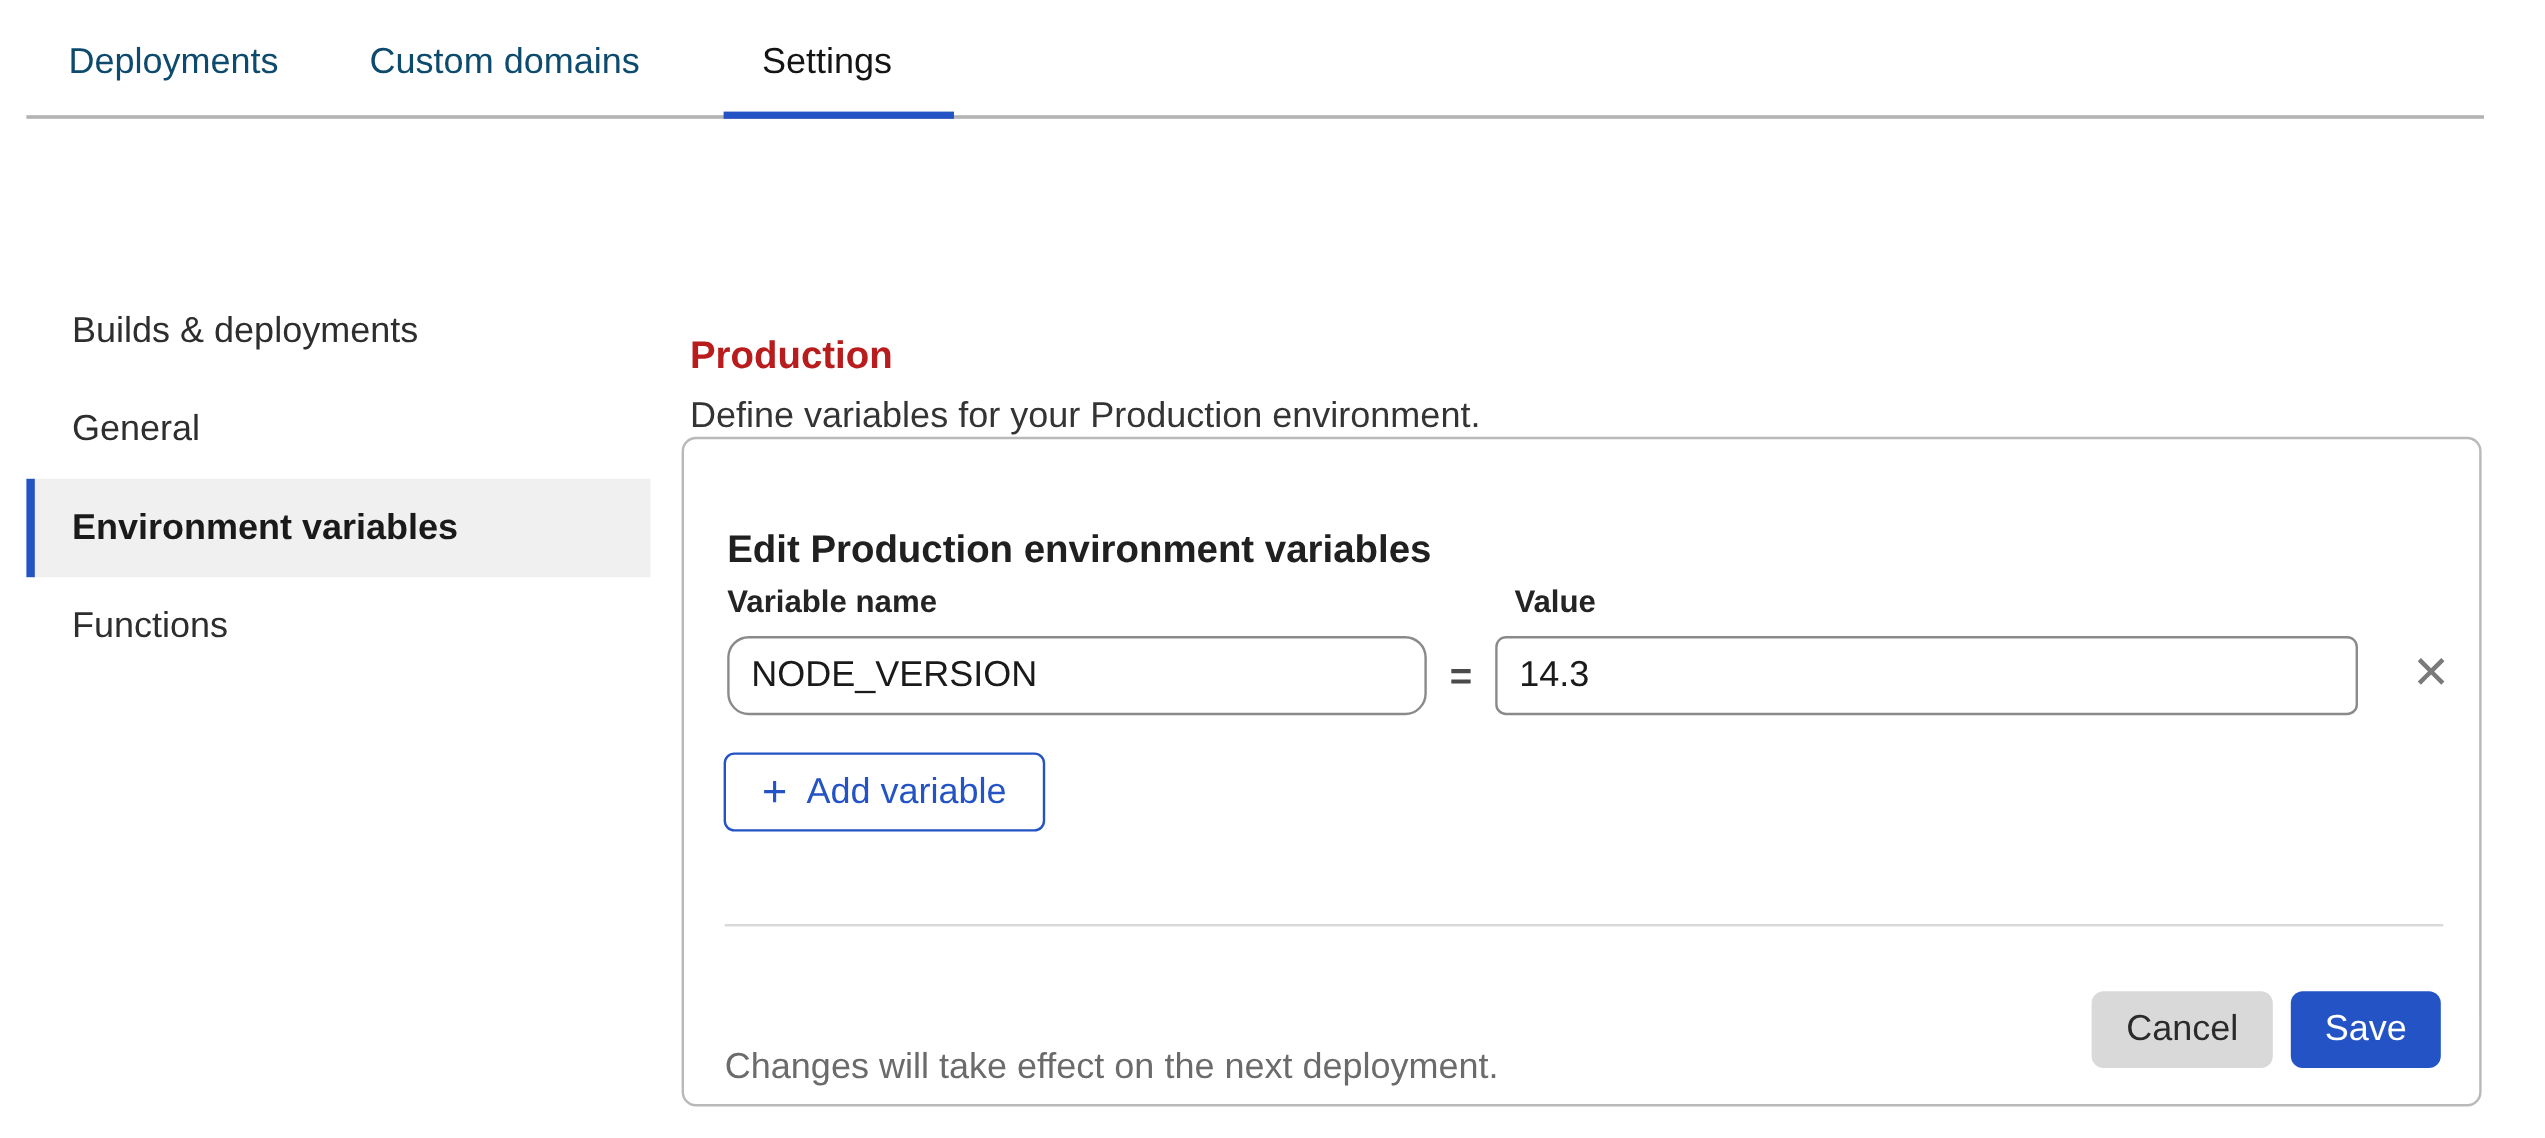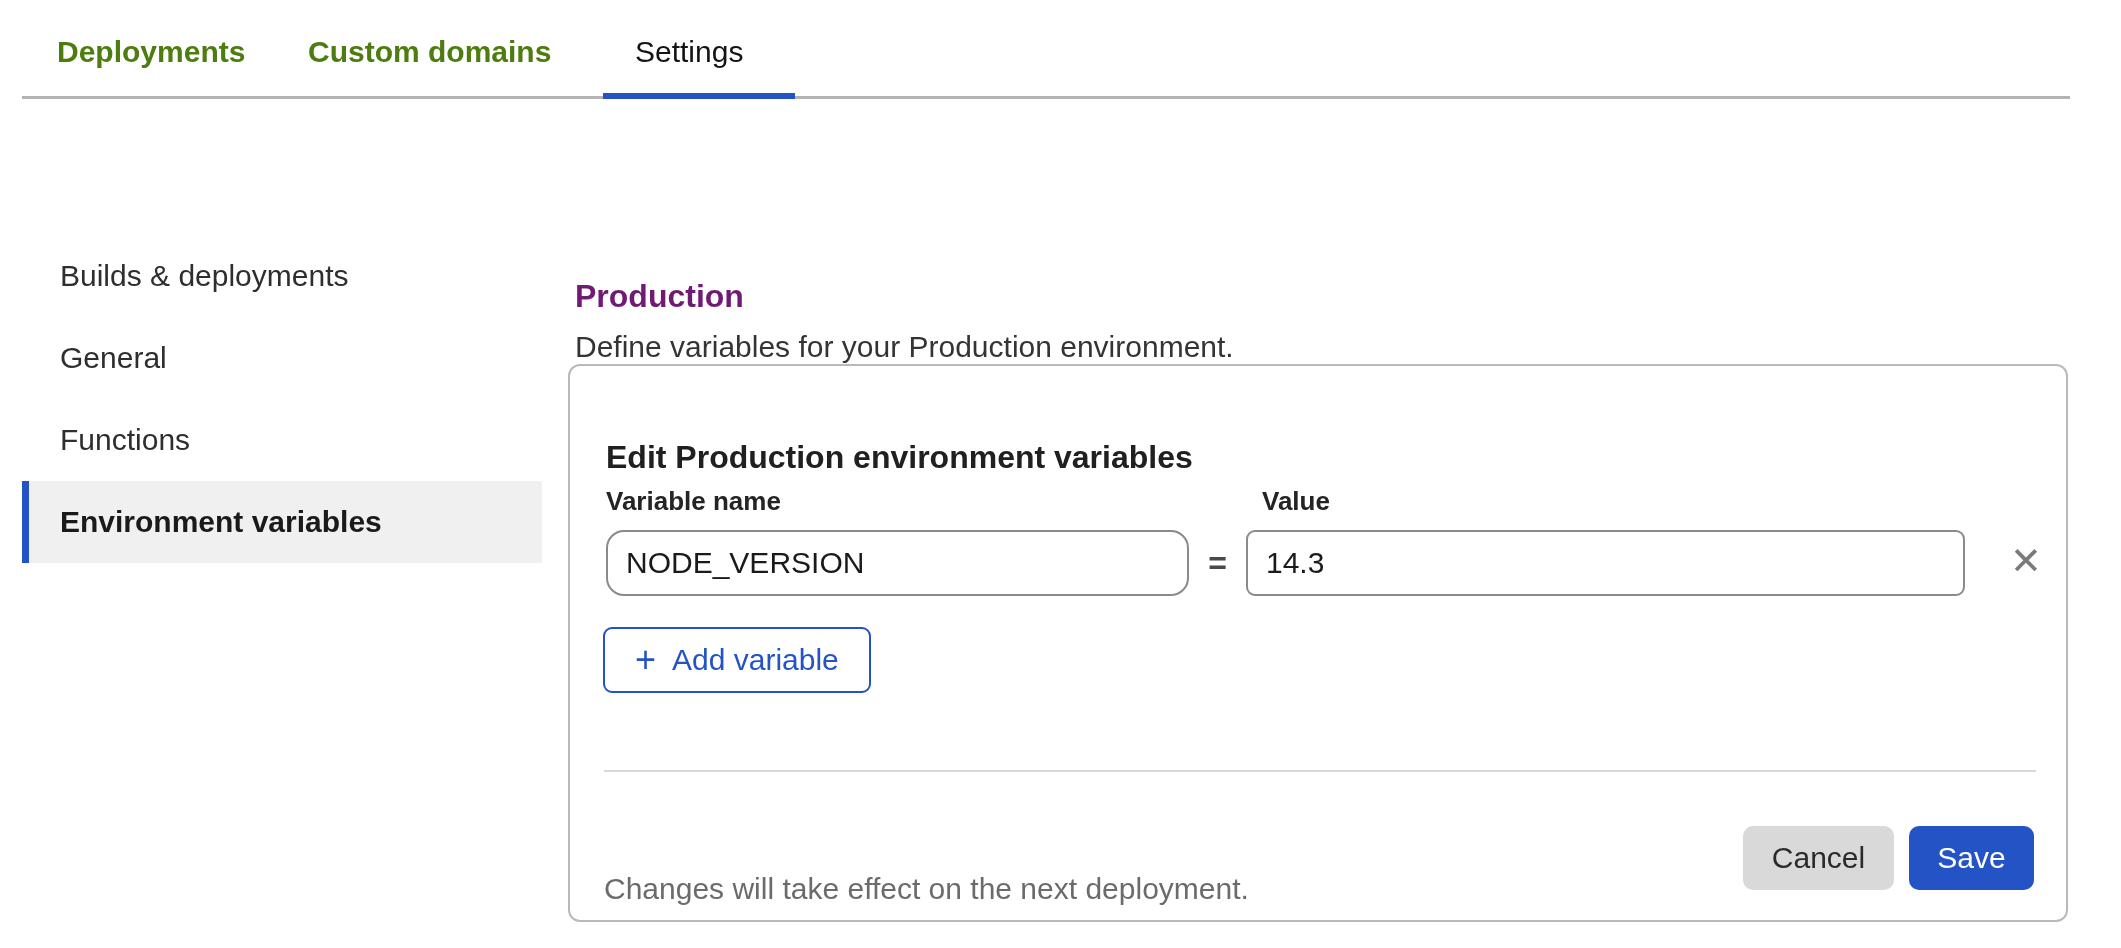--- a/index.html
+++ b/index.html
@@ -14,37 +14,37 @@
   }
   *{box-sizing:border-box;}
   html,body{margin:0;padding:0;}
   body{
     width:2121px;height:948px;position:relative;overflow:hidden;
     background:#ffffff;color:#1f1f1f;
     font-family:"Liberation Sans", sans-serif;
   }
   
   .tabbar-line{position:absolute;left:22px;top:96px;width:2048px;height:3px;background:var(--tabline);}
-  .tab{position:absolute;top:34px;font-size:30px;line-height:36px;color:#4d7c0f;cursor:pointer;white-space:nowrap;font-weight:bold;}
+  .tab{position:absolute;top:34px;font-size:30px;line-height:36px;color:#0c4a6e;cursor:pointer;white-space:nowrap;}
   .tab.t0{left:57px;}
   .tab.t1{left:308px;}
   .tab.t2{left:635px;font-weight:400;color:#141414;}
   .tab-underline{position:absolute;left:603px;top:93px;width:192px;height:6px;background:var(--accent);}
   
   .sidebar{position:absolute;left:22px;top:235px;width:520px;}
   .side-item{
     height:82px;display:flex;align-items:center;padding-left:38px;
     font-size:30px;color:#2e2e2e;cursor:pointer;white-space:nowrap;
   }
   .side-item.active{
     background:var(--active-bg);border-left:7px solid var(--accent);
     padding-left:31px;font-weight:700;color:#1a1a1a;
   }
   
-  .section-title{position:absolute;left:575px;top:238px;font-size:32px;font-weight:700;color:#701a75;margin-top:40px;}
+  .section-title{position:absolute;left:575px;top:238px;font-size:32px;font-weight:700;color:#b91c1c;margin-top:40px;}
   .section-subtitle{position:absolute;left:575px;top:300px;font-size:30px;color:#343434;}
   
   .card{
     position:absolute;left:568px;top:364px;width:1500px;height:558px;
     background:#fff;border:2px solid var(--card-border);border-radius:12px;
   }
   .card-title{position:absolute;left:36px;top:46px;font-size:32px;font-weight:700;color:#202020;}
   .field-label{position:absolute;top:120px;font-size:26px;font-weight:700;color:#242424;white-space:nowrap;}
   .label-name{left:36px;}
   .label-value{left:692px;text-align:center;}
@@ -88,22 +88,22 @@
 
 <div class="tabbar-line"></div>
 <div class="tab t0">Deployments</div>
 <div class="tab t1">Custom domains</div>
 <div class="tab t2">Settings</div>
 <div class="tab-underline"></div>
 
 <nav class="sidebar">
   <div class="side-item">Builds &amp; deployments</div>
   <div class="side-item">General</div>
+  <div class="side-item active">Environment variables</div>
   <div class="side-item">Functions</div>
-  <div class="side-item active">Environment variables</div>
 </nav>
 
 <h1 class="section-title">Production</h1>
 <p class="section-subtitle">Define variables for your Production environment.</p>
 
 <section class="card">
   <h2 class="card-title">Edit Production environment variables</h2>
 
   <label class="field-label label-name">Variable name</label>
   <label class="field-label label-value">Value</label>

